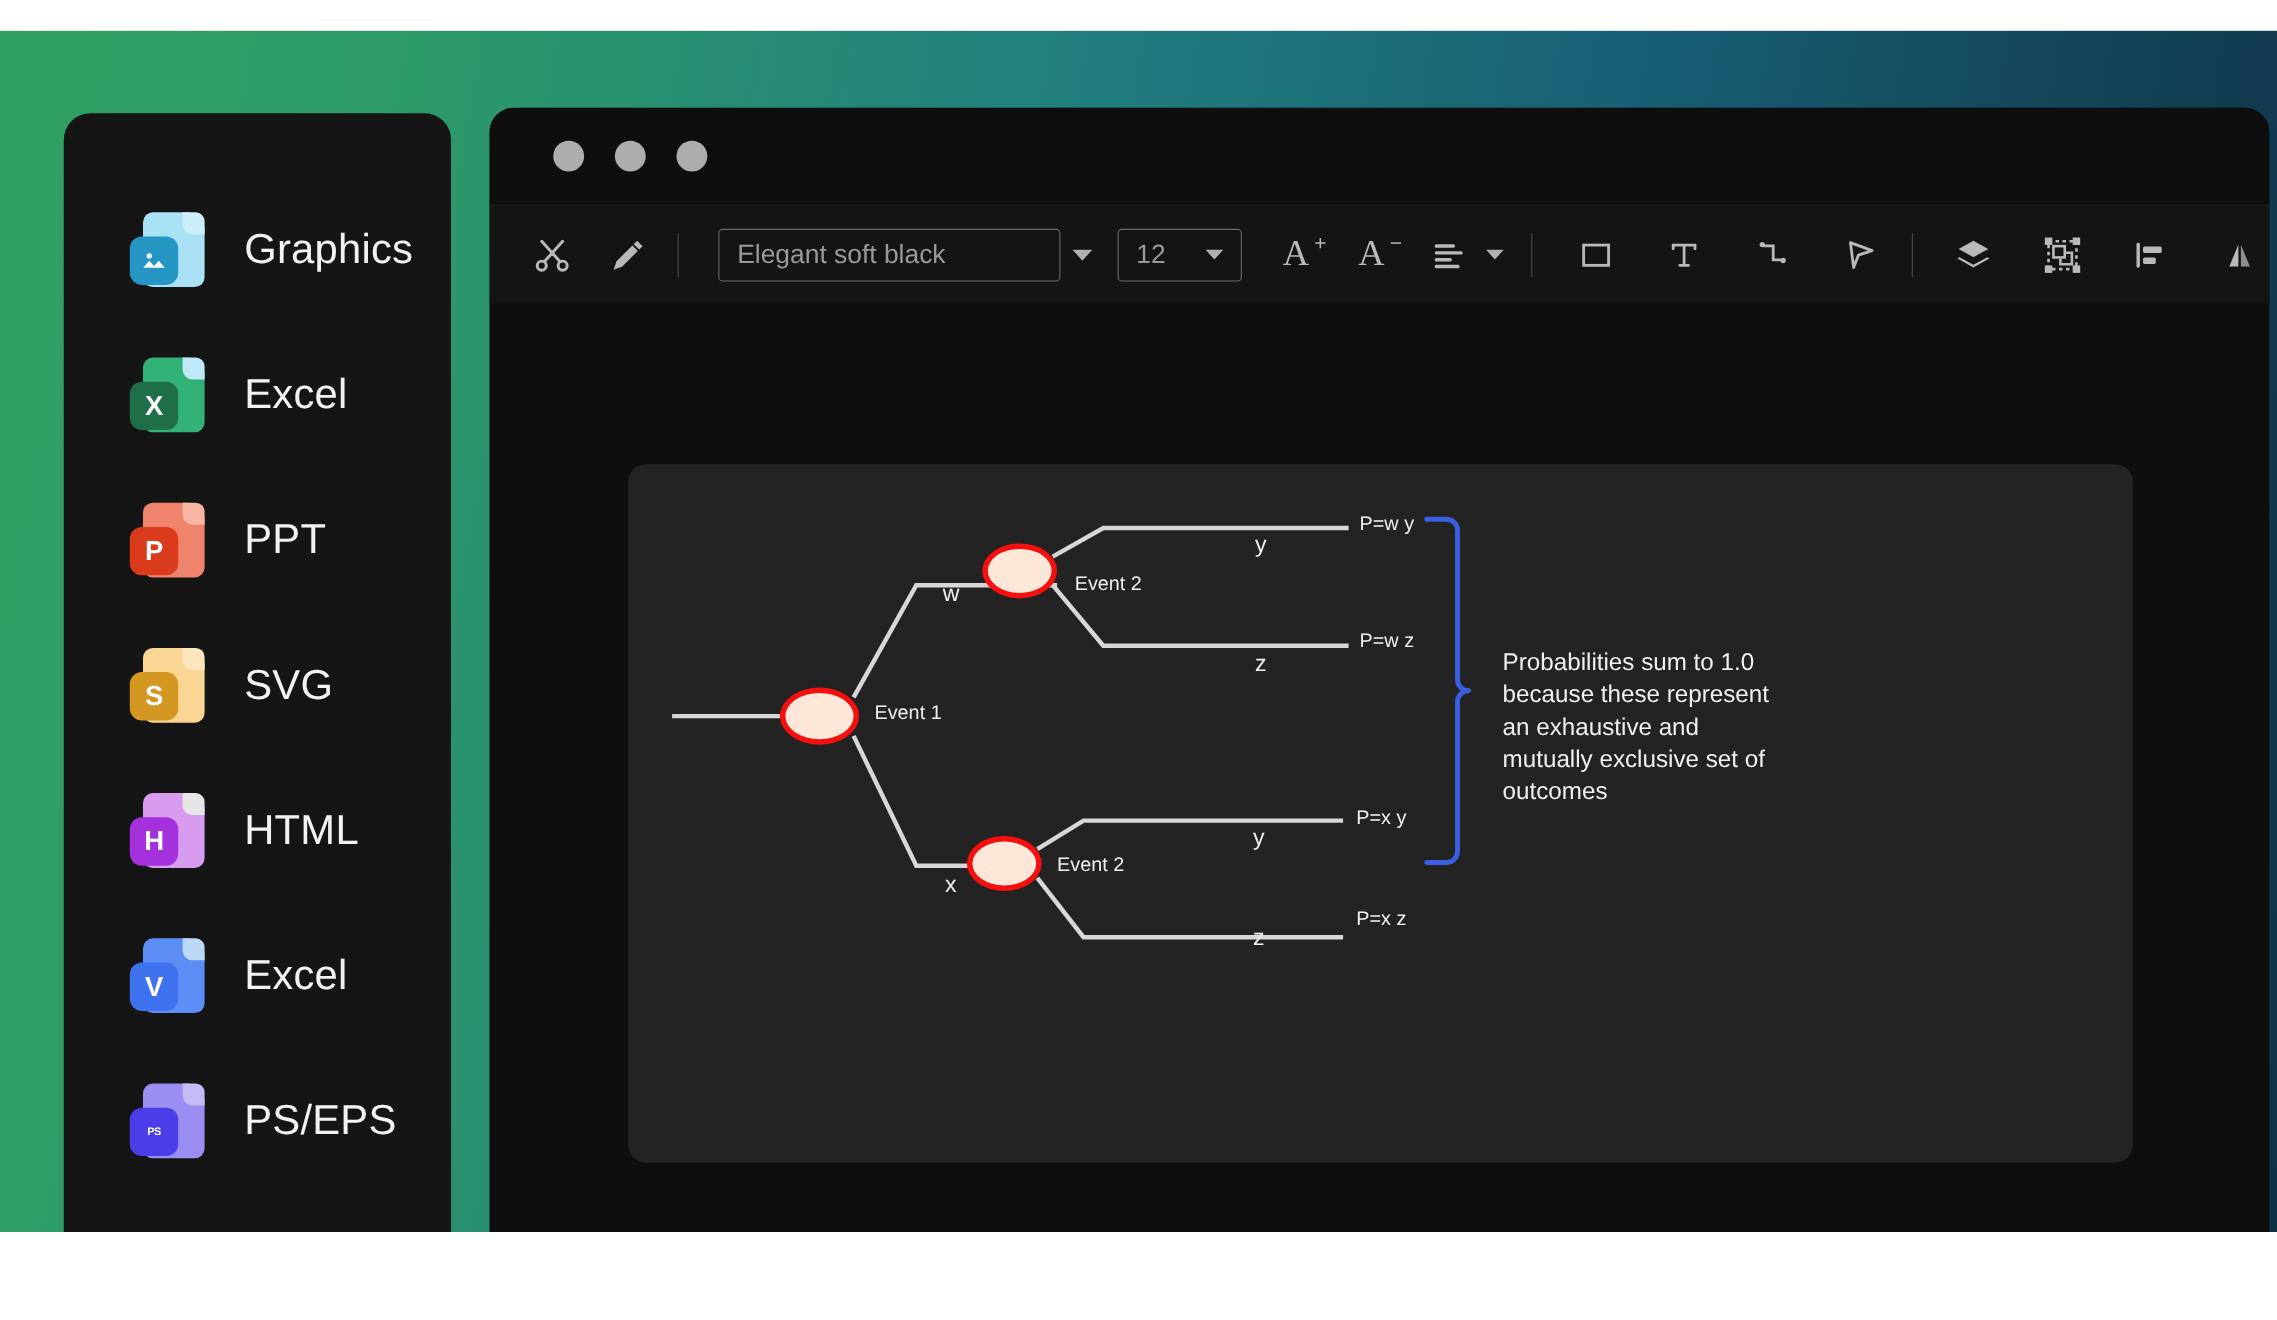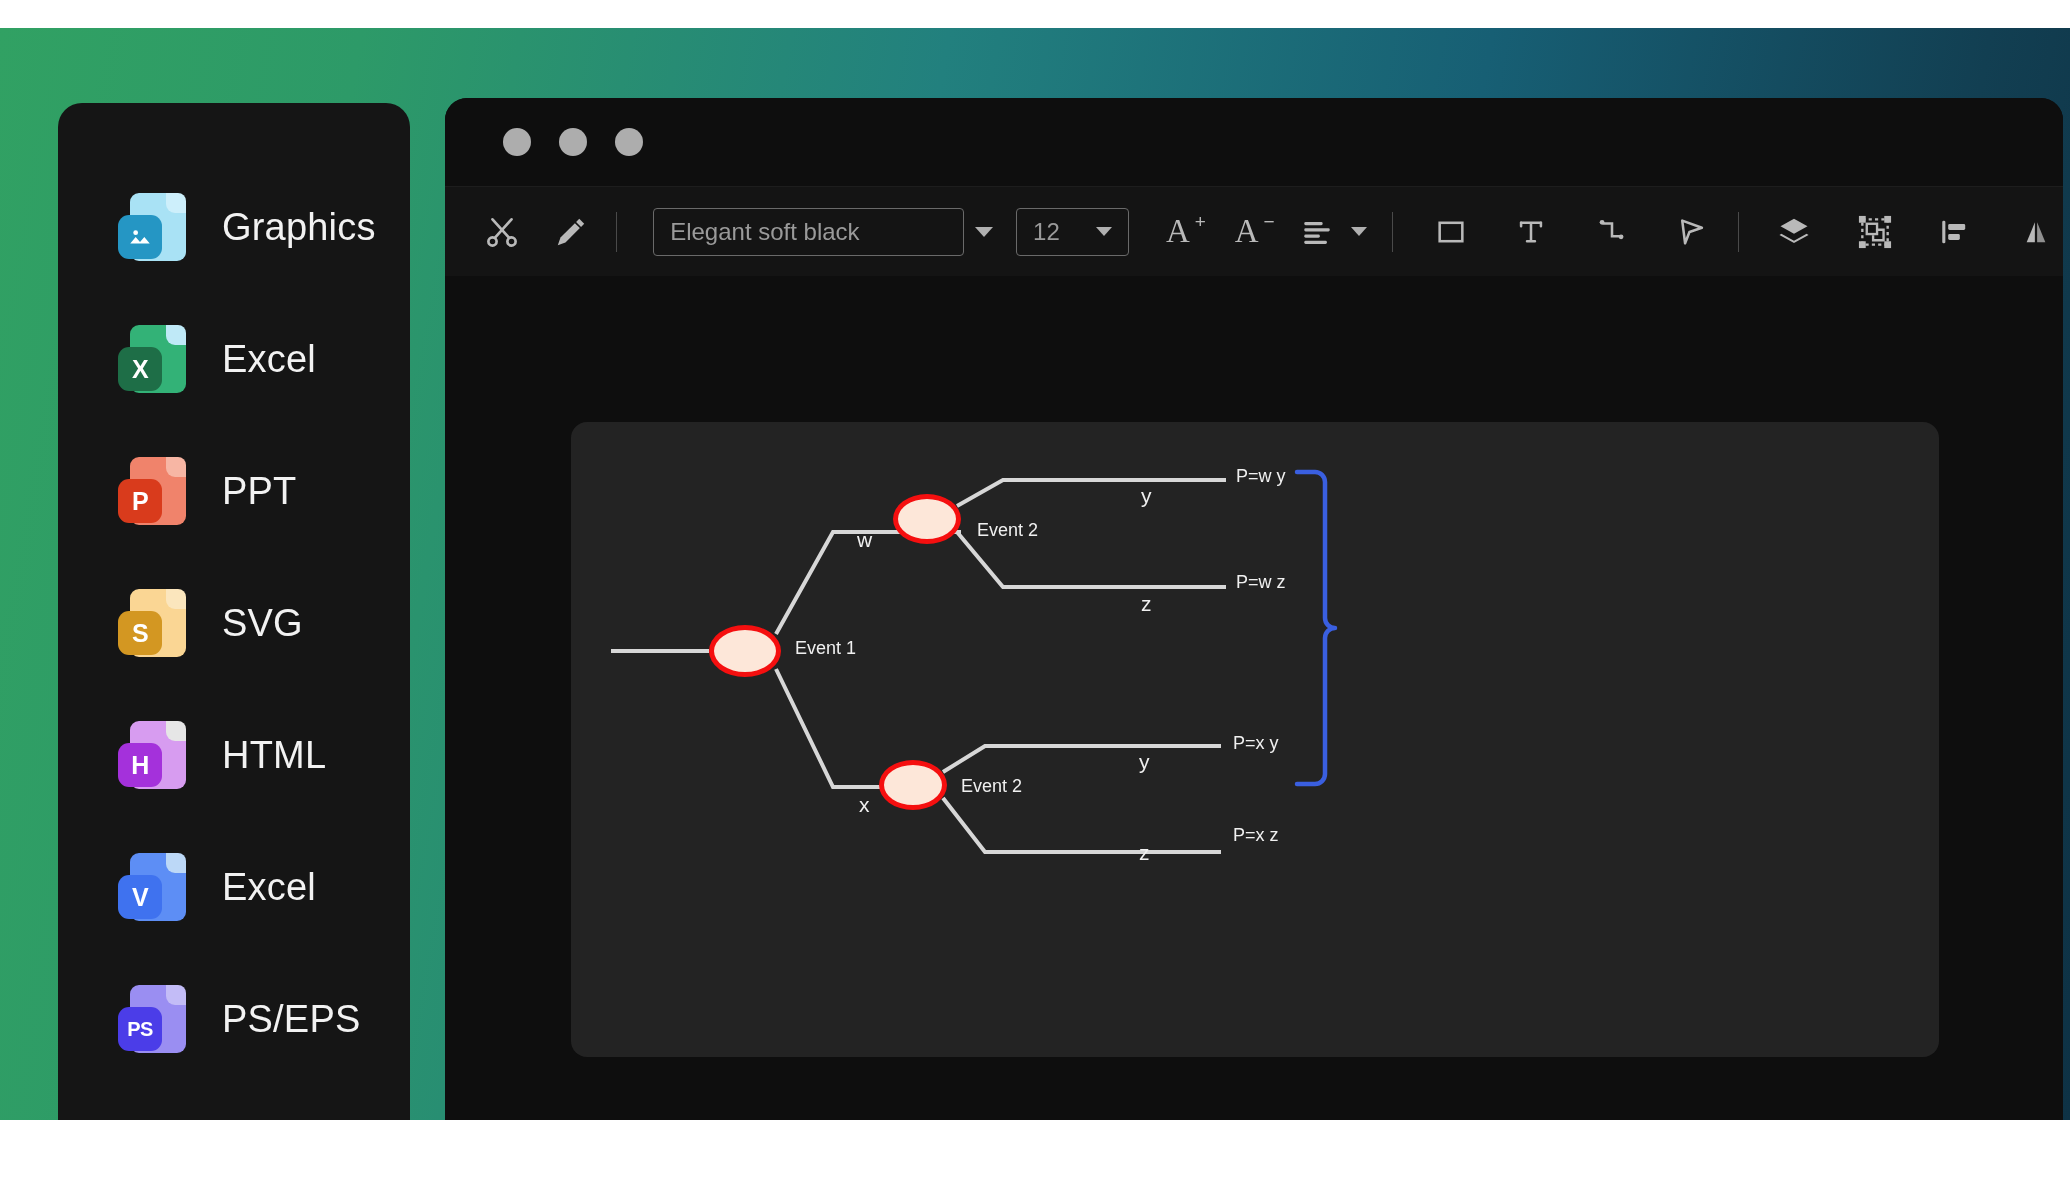--- a/index.html
+++ b/index.html
@@ -62,21 +62,21 @@
     border-radius: 0 8px 0 9px;
   }
   .fileicon .badge {
     position: absolute; left: 2px; top: 26px;
     width: 44px; height: 44px;
     border-radius: 11px;
     display: flex; align-items: center; justify-content: center;
     color: #fff; font-weight: 700; font-size: 25px;
     letter-spacing: -.5px;
   }
-  .fileicon .badge.small { font-size: 20px; }
+  .fileicon .badge.small { font-size: 10px; }
 
   
   .appwin {
     position: absolute;
     left: 445px; top: 70px;
     width: 1618px; height: 1130px;
     background: #0e0e0e;
     border-radius: 22px 22px 0 0;
     overflow: hidden;
   }
@@ -428,18 +428,19 @@
         <span class="dlabel small" style="left:570px; top:62px">y</span>
         <span class="dlabel small" style="left:570px; top:170px">z</span>
         <span class="dlabel small" style="left:568px; top:328px">y</span>
         <span class="dlabel small" style="left:568px; top:419px">z</span>
 
         <span class="dlabel" style="left:665px; top:44px">P=w y</span>
         <span class="dlabel" style="left:665px; top:150px">P=w z</span>
         <span class="dlabel" style="left:662px; top:311px">P=x y</span>
         <span class="dlabel" style="left:662px; top:403px">P=x z</span>
 
+        <span class="note">Probabilities sum to 1.0 because these represent an exhaustive and mutually exclusive set of outcomes</span>
 
       </div>
     </div>
 
   </div>
 </div>
 
 </body></html>

